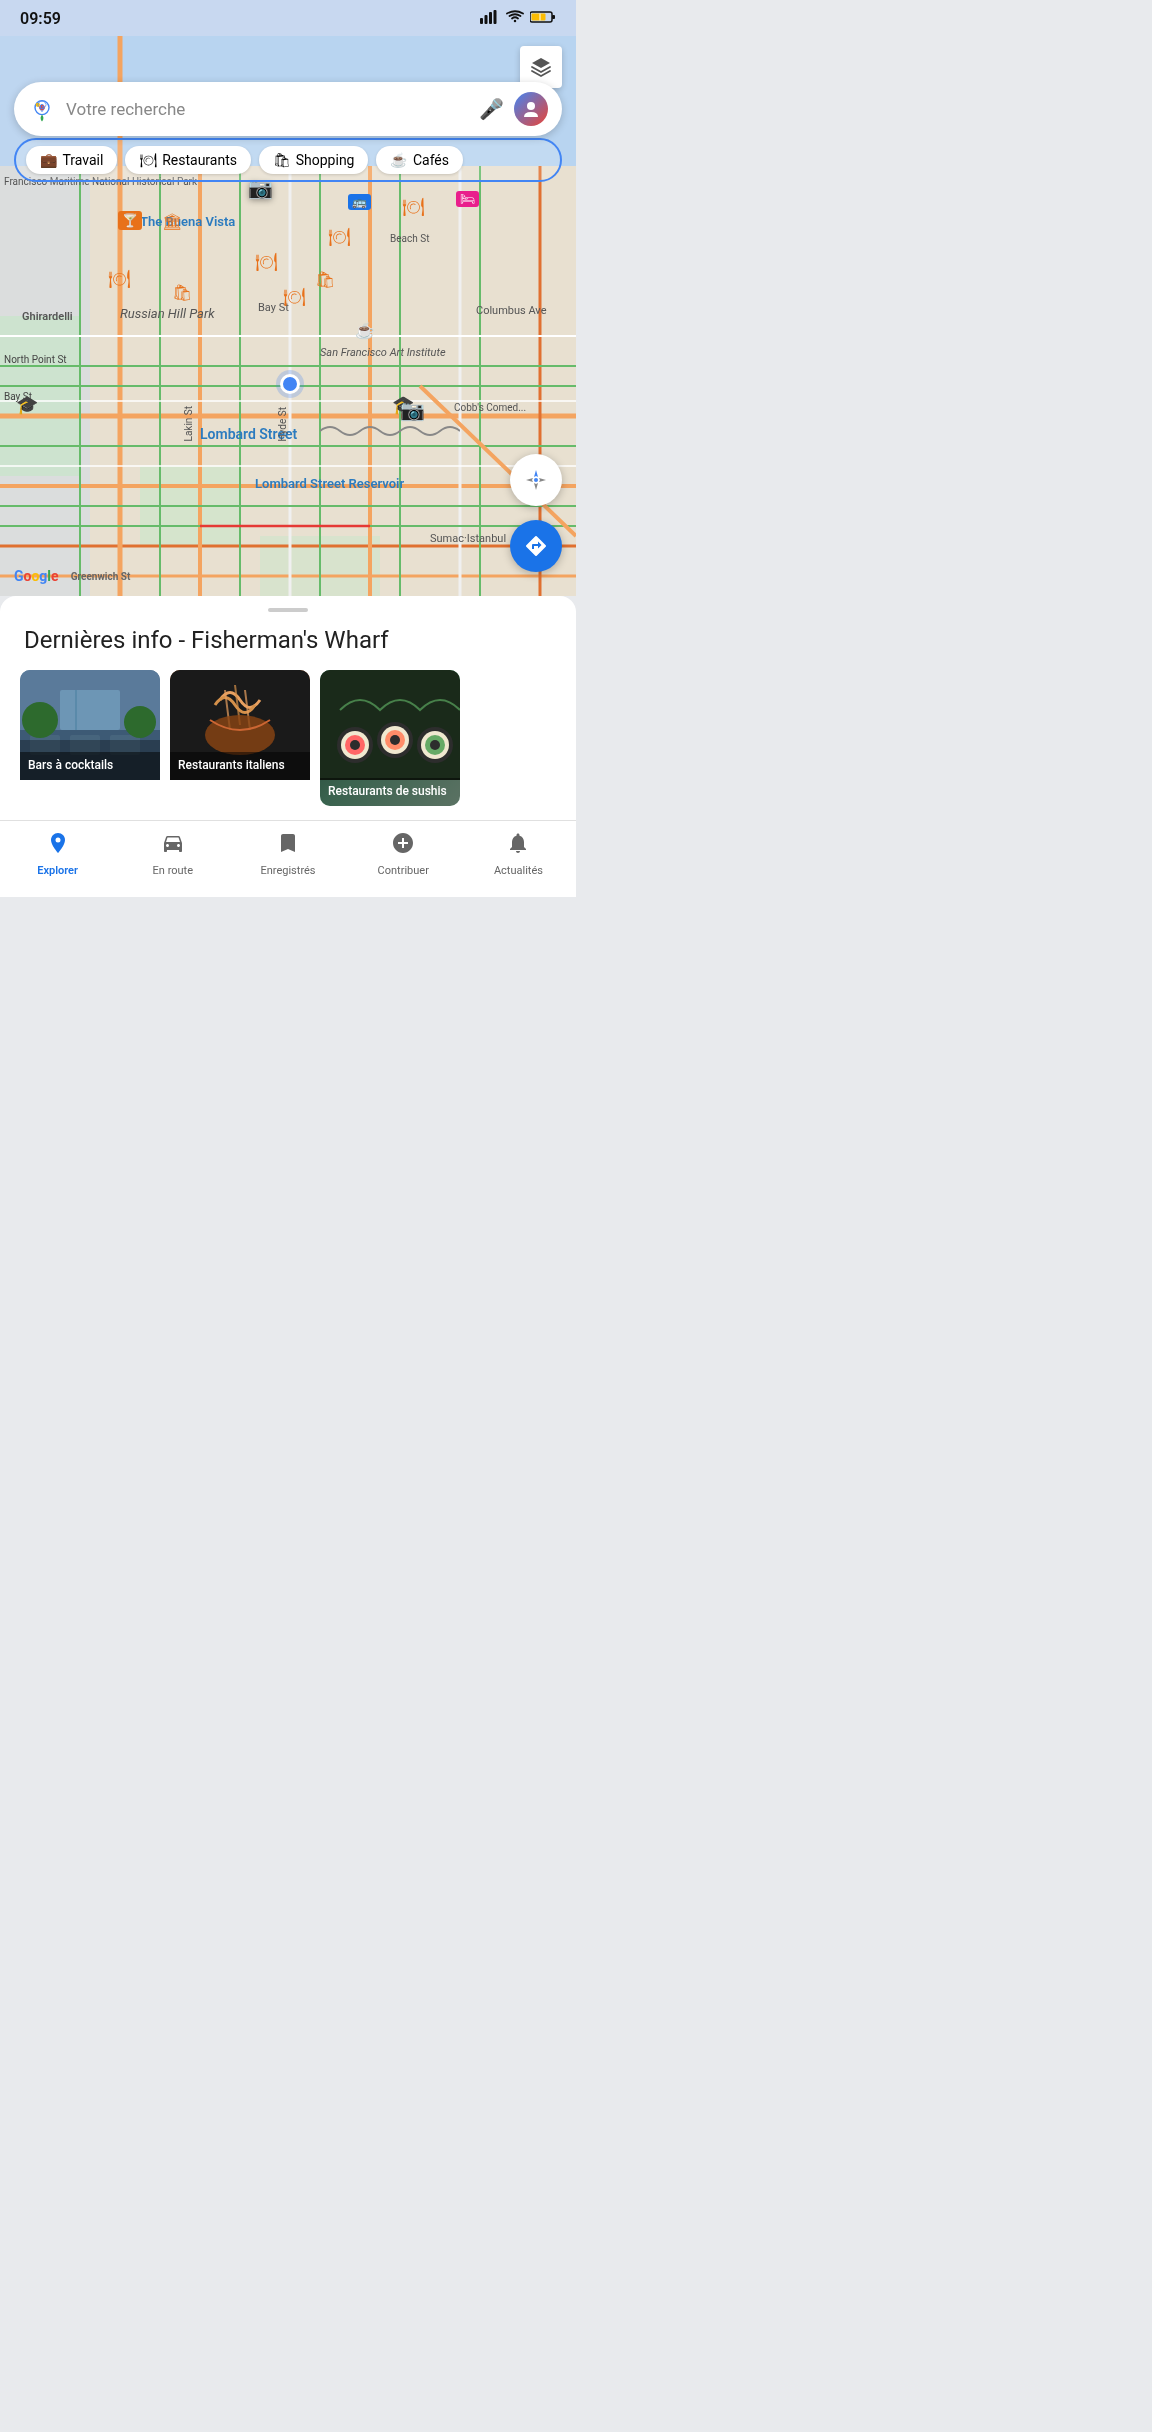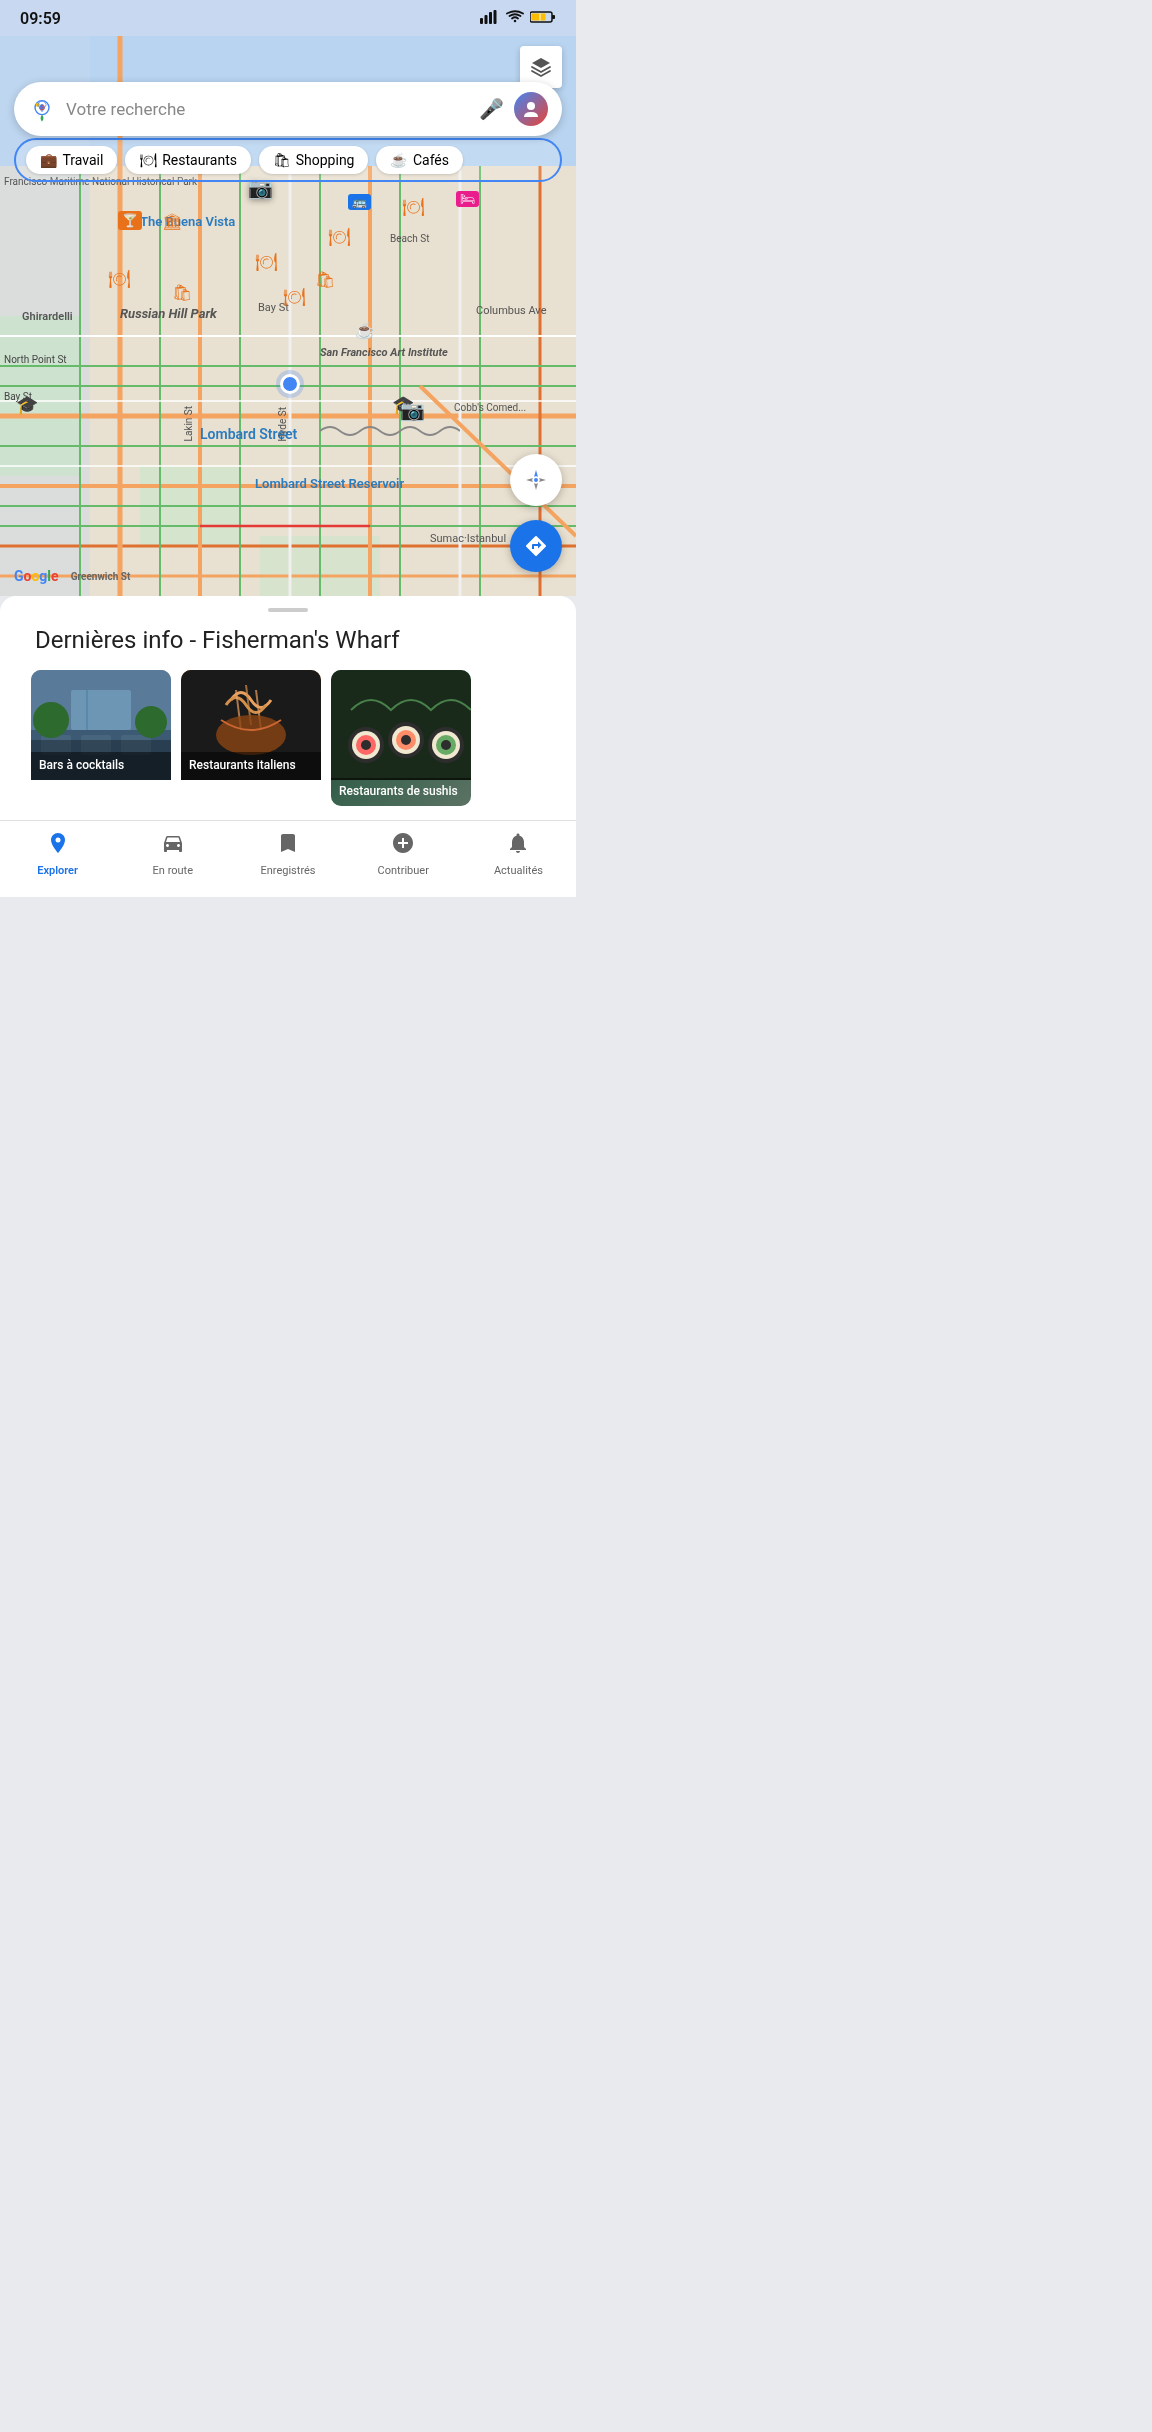--- a/index.html
+++ b/index.html
@@ -150,21 +150,20 @@
     }
     .map-label-blue {
       color: #2b7bbf;
       font-weight: 600;
       font-size: 13px;
     }
     .map-label-large {
       font-size: 13px;
       color: #555;
       font-style: italic;
-      font-weight: bold;
     }
 
     
     .location-dot {
       position: absolute;
       width: 20px;
       height: 20px;
       background: #4285f4;
       border-radius: 50%;
       border: 3px solid white;
@@ -231,21 +230,21 @@
     }
     .g-blue { color: #4285f4; }
     .g-red { color: #ea4335; }
     .g-yellow { color: #fbbc04; }
     .g-green { color: #34a853; }
 
     
     .bottom-sheet {
       background: white;
       border-radius: 16px 16px 0 0;
-      padding: 12px 31px 0;
+      padding: 12px 20px 0;
       position: relative;
     }
     .bottom-sheet-handle {
       width: 40px;
       height: 4px;
       background: #ccc;
       border-radius: 2px;
       margin: 0 auto 14px;
     }
     .bottom-section-title {

